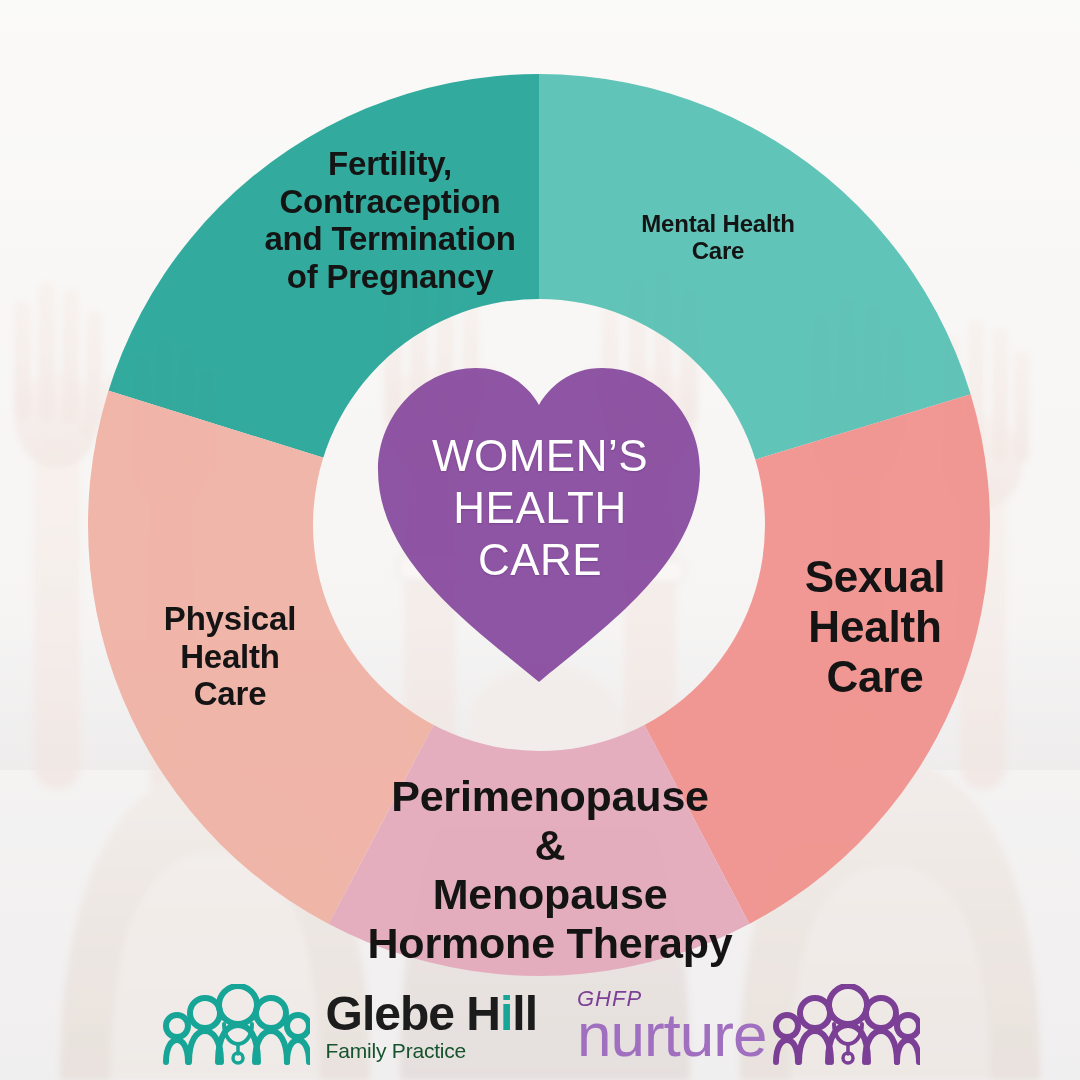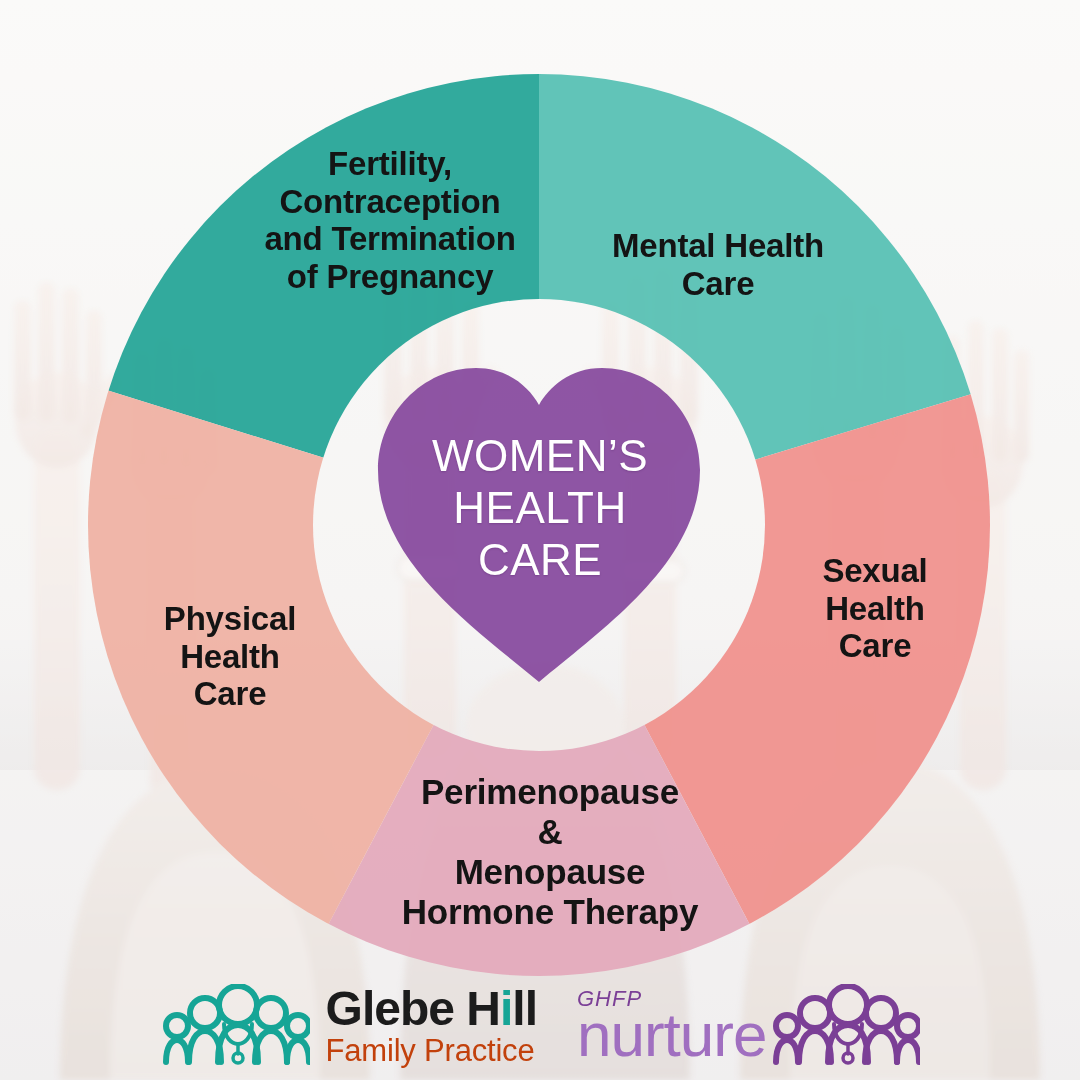--- a/index.html
+++ b/index.html
@@ -24,24 +24,24 @@
   .seg-label {
     position:absolute;
     color:#141414;
     font-weight:bold;
     text-align:center;
     line-height:1.14;
     letter-spacing:-0.2px;
     white-space:pre-line;
   }
   #label-fertility { left:220px;  top:145px; width:340px; font-size:33px; }
-  #label-mental    { left:558px;  top:227px; width:320px; font-size:33px; }
+  #label-mental    { left:558px;  top:210px; width:320px; font-size:24px; }
   #label-physical  { left:120px;  top:552px; width:220px; font-size:33px;margin-top:48px; }
-  #label-sexual    { left:770px;  top:552px; width:210px; font-size:33px; }
-  #label-perimeno  { left:340px;  top:772px; width:420px; font-size:35px; }
+  #label-sexual    { left:770px;  top:552px; width:210px; font-size:44px; }
+  #label-perimeno  { left:340px;  top:772px; width:420px; font-size:43px; }
 
   #center-title {
     position:absolute;
     left:380px; top:430px; width:320px;
     text-align:center;
     color:#ffffff;
     font-weight:normal;
     font-size:44px;
     line-height:1.18;
     letter-spacing:0.5px;
@@ -57,21 +57,21 @@
   }
   .logo { display:flex; align-items:center; }
 
   #logo-glebehill .logo-text { margin-left:16px; line-height:1; }
   #logo-glebehill .line1 {
     font-size:48px; font-weight:bold; color:#1c1c1c; letter-spacing:-1px;
     display:block;
   }
   #logo-glebehill .line1 .dot-accent { color:#16a596; }
   #logo-glebehill .line2 {
-    font-size:31px; color:#c2410c; letter-spacing:-0.2px; display:block;
+    font-size:21px; color:#14532d; letter-spacing:-0.2px; display:block;
     margin-top:2px;
   }
 
   #logo-nurture { align-items:flex-end; }
   #logo-nurture .logo-text { text-align:right; line-height:1; margin-right:4px; }
   #logo-nurture .ghfp {
     font-size:22px; color:#7b3f96; letter-spacing:1px; display:block;
     margin-bottom:-6px; text-align:left;font-style:italic;
   }
   #logo-nurture .nurture {

